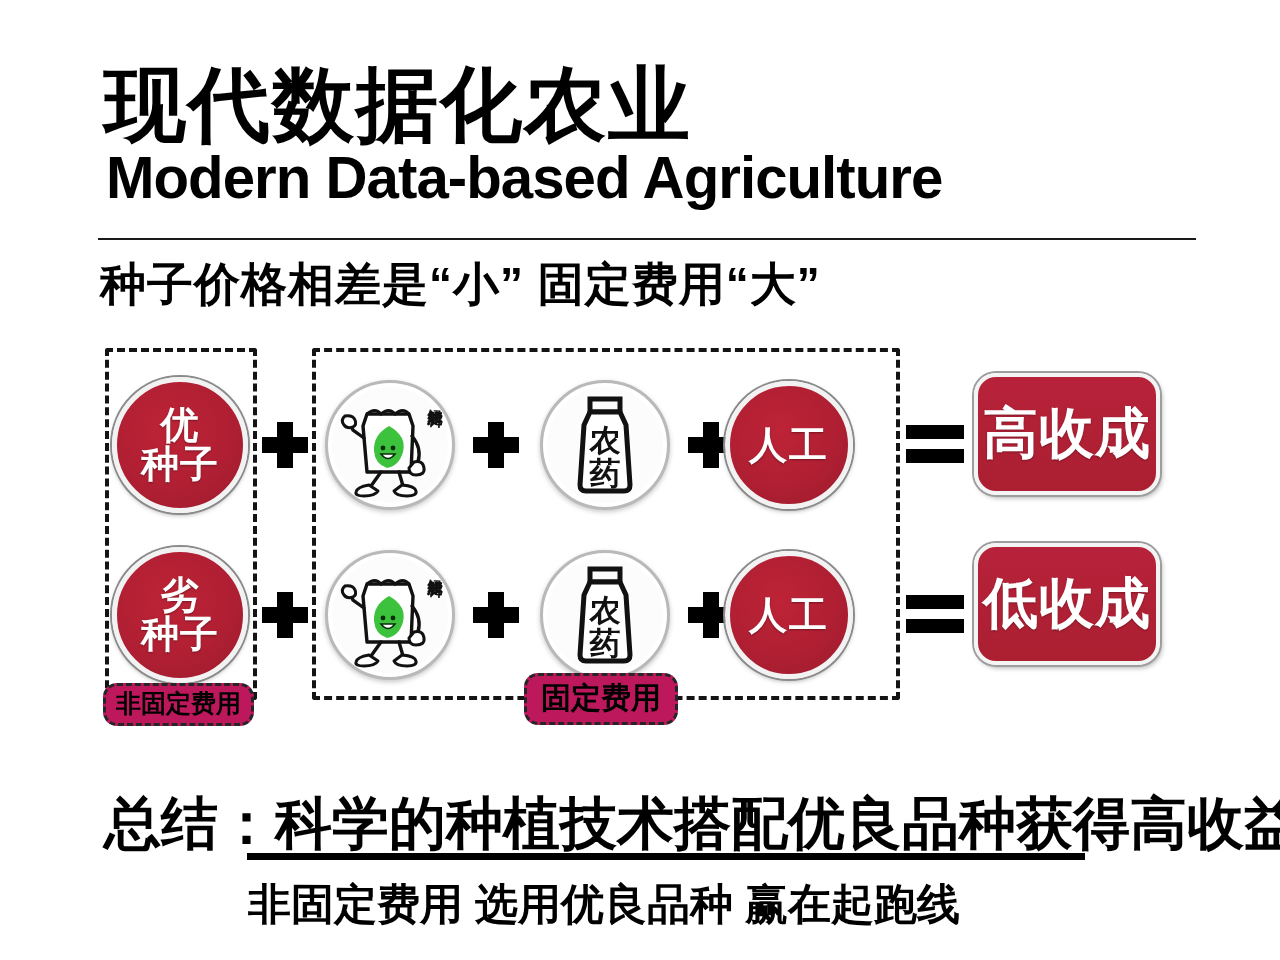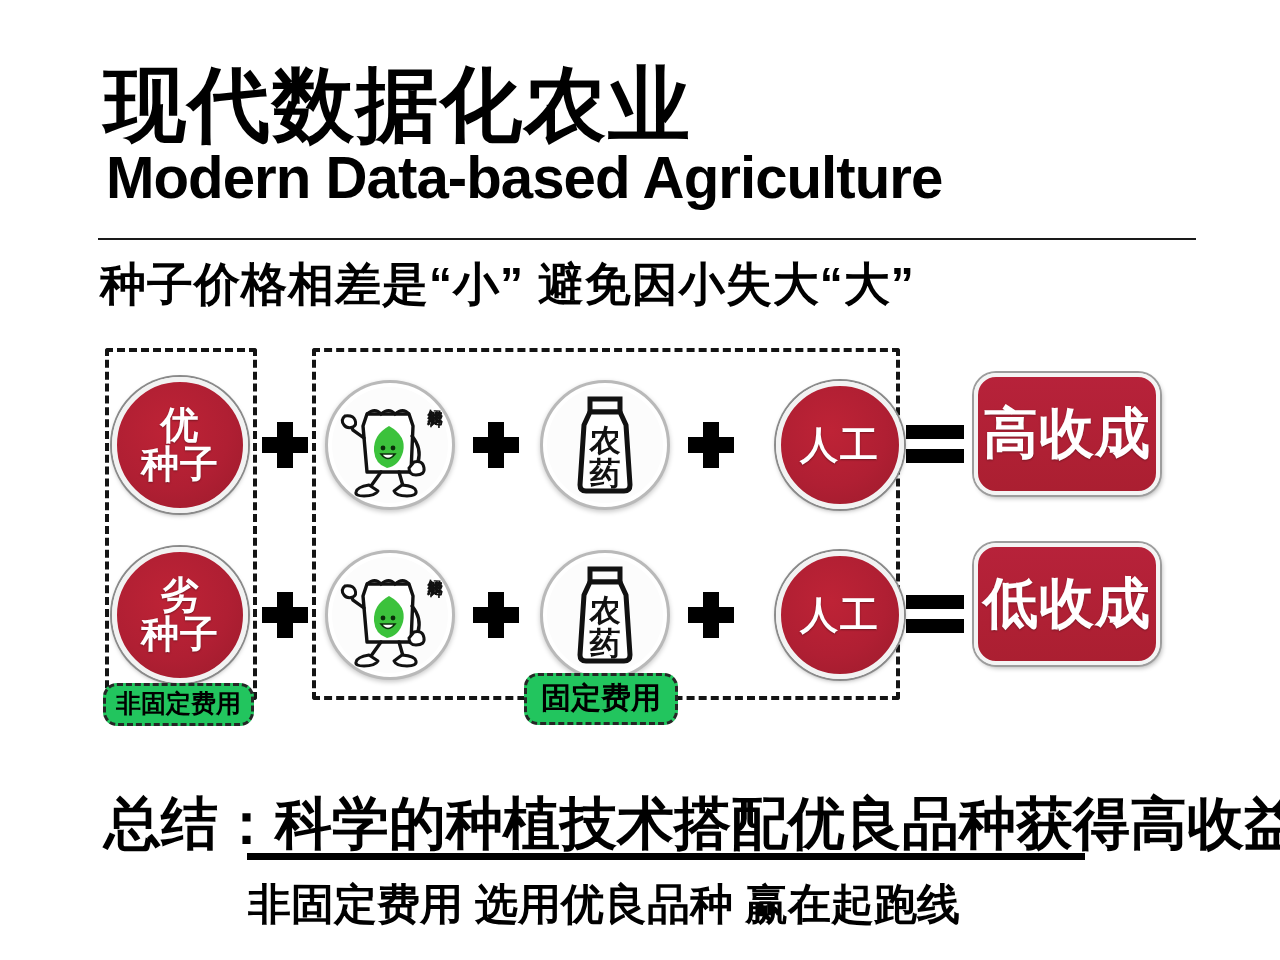--- a/index.html
+++ b/index.html
@@ -83,21 +83,21 @@
     left: 312px;
     top: 8px;
     width: 588px;
     height: 352px;
   }
 
   .cost-tag {
     position: absolute;
     border: 3px dashed #262626;
     border-radius: 14px;
-    background: #22c55e;
+    background: #be185d;
     font-size: 25px;
     font-weight: bold;
     padding: 2px 10px 4px 10px;
     white-space: nowrap;
     line-height: 1.25;
   }
   #tag-variable { left: 103px; top: 343px; }
   #tag-fixed    { left: 524px; top: 333px; font-size: 30px; padding: 3px 14px 5px 14px;}
 
   
@@ -142,21 +142,21 @@
   .seed-circle .label2 {
     font-size: 38px;
     line-height: 1.02;
     letter-spacing: 1px;
     text-shadow: 0 1px 2px rgba(0,0,0,0.35);
   }
 
   .fert-circle { left: 325px; width: 130px; height: 130px; top: 15px; }
   .pest-circle { left: 540px; width: 130px; height: 130px; top: 15px; }
 
-  .labor-circle { left: 776px; width: 128px; height: 128px; top: 16px; }
+  .labor-circle { left: 725px; width: 128px; height: 128px; top: 16px; }
   .labor-circle .label1 {
     font-size: 38px;
     letter-spacing: 2px;
     text-shadow: 0 1px 2px rgba(0,0,0,0.35);
   }
 
   
   .plus {
     position: absolute;
     width: 46px;
@@ -255,21 +255,21 @@
     color: #111;
     transform: rotate(3deg);
   }
 </style>
 </head>
 <body>
 
 <div id="title-cn">现代数据化农业</div>
 <div id="title-en">Modern Data-based Agriculture</div>
 <div id="header-rule"></div>
-<div id="subtitle">种子价格相差是“小” 避免因小失大“大”</div>
+<div id="subtitle">种子价格相差是“小” 固定费用“大”</div>
 
 <div id="diagram">
 
   <div class="dashed-box" id="box-variable"></div>
   <div class="dashed-box" id="box-fixed"></div>
 
   <div class="row" id="row-1">
 
     <div class="circle circle-red seed-circle">
       <div class="label2">

